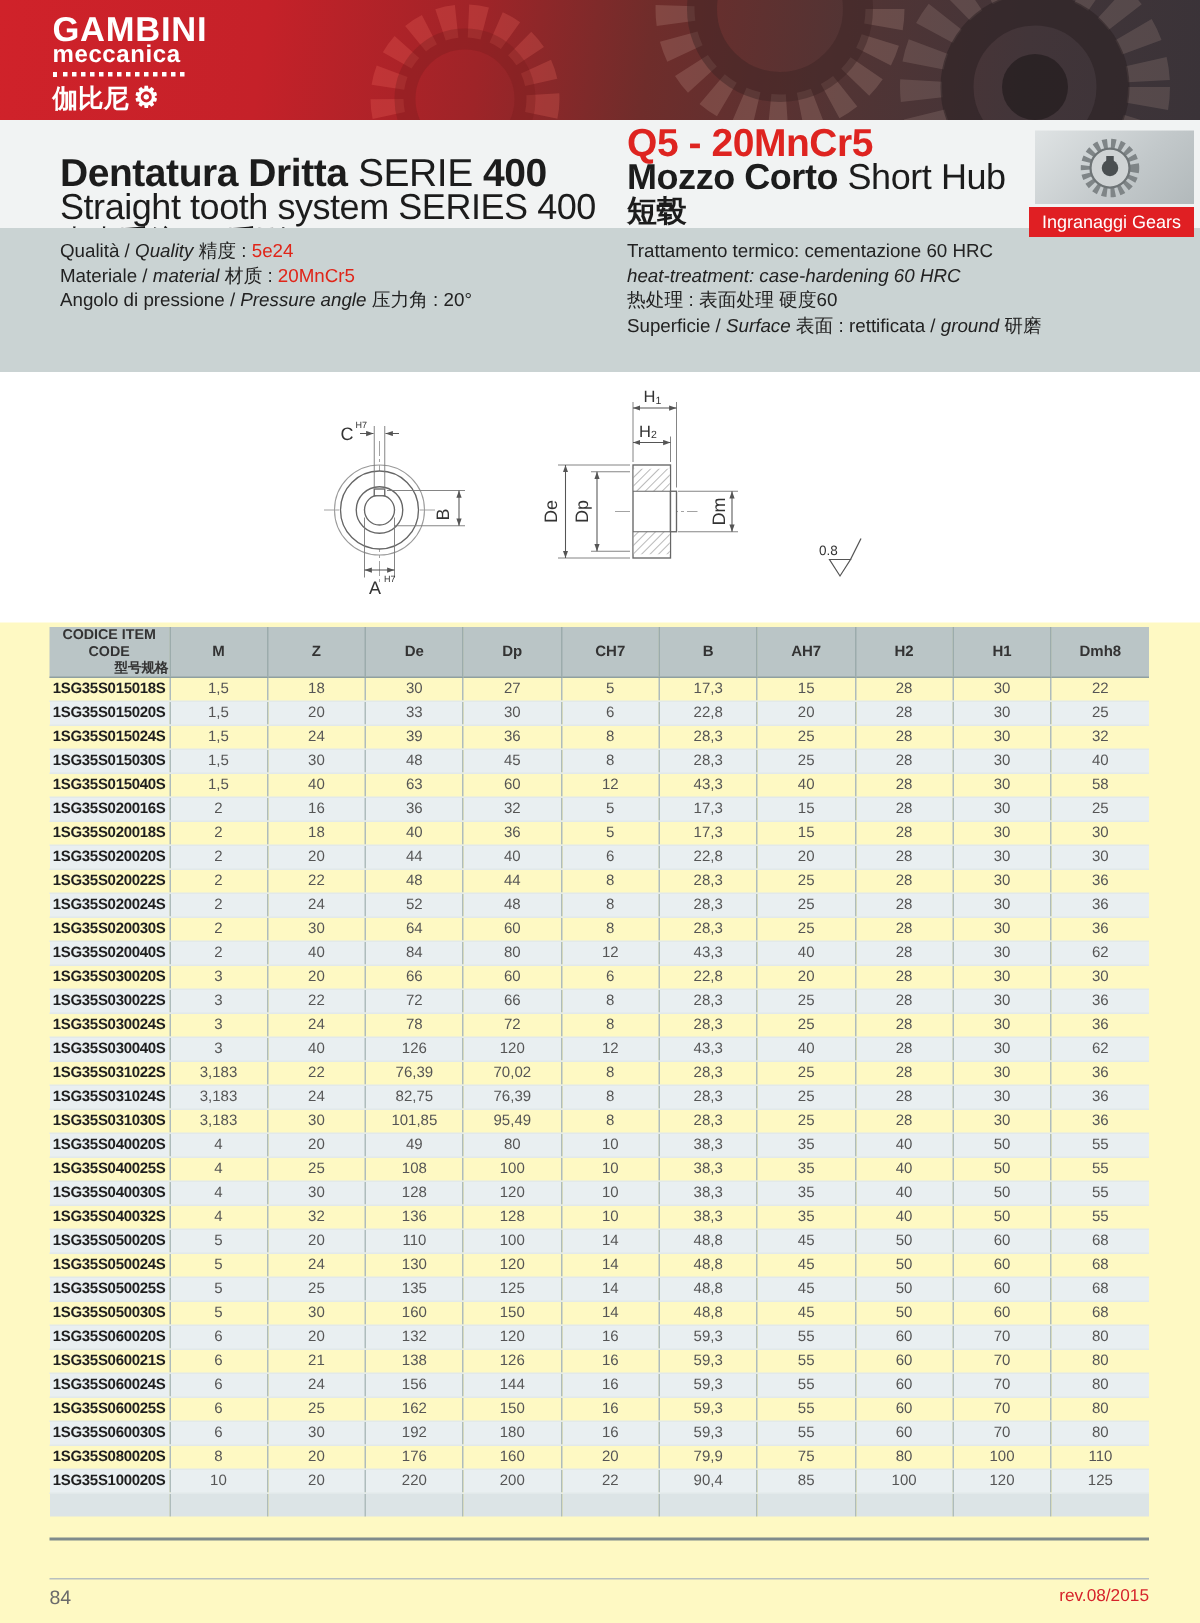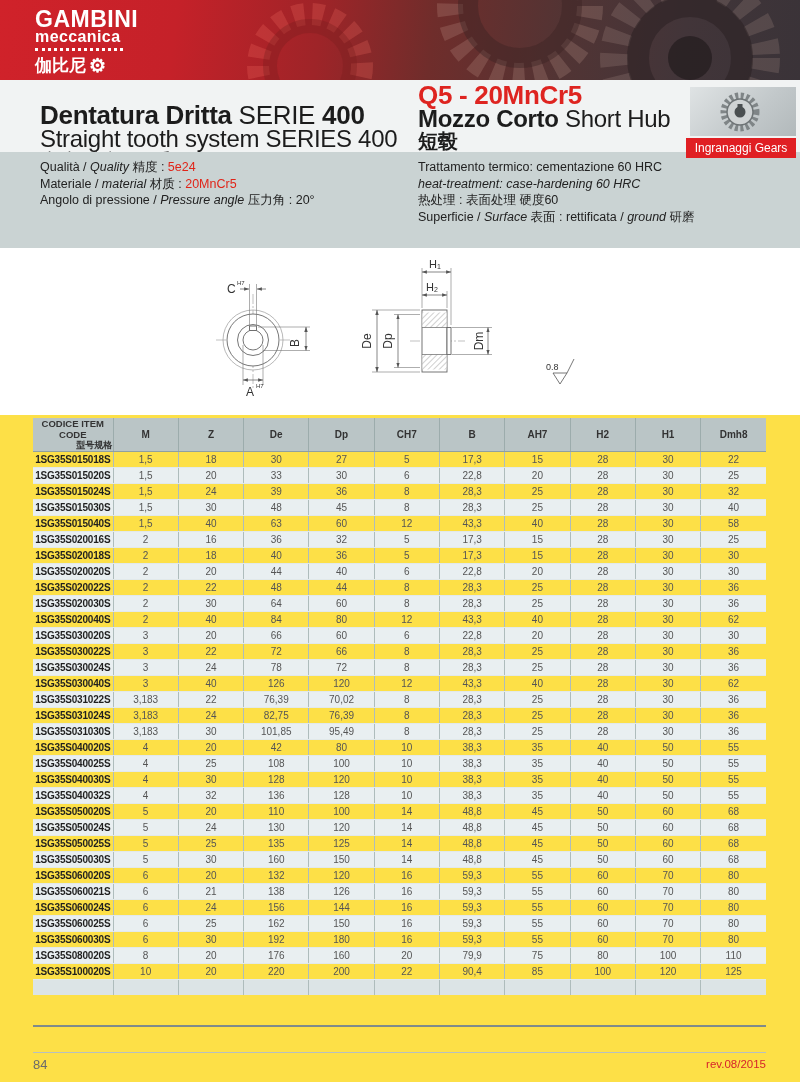--- a/index.html
+++ b/index.html
@@ -1,17 +1,17 @@
 <!DOCTYPE html>
 <html><head>
 <meta charset="utf-8">
 <style>
   * { margin:0; padding:0; box-sizing:border-box; }
   body { background:#888; font-family:"Liberation Sans", sans-serif; }
-  .page { position:relative; width:800px; height:1082px; background:#fde047; overflow:hidden; margin:0 auto; }
+  .page { position:relative; width:800px; height:1082px; background:#fef9c3; overflow:hidden; margin:0 auto; }
 
   
   .banner { position:absolute; left:0; top:0; width:800px; height:80px;
     background:linear-gradient(97deg,#d0222a 0%,#c52129 22%,#9e2428 40%,#6f2d2b 54%,#523434 70%,#423539 85%,#3a3338 100%); }
   .banner svg { position:absolute; left:0; top:0; }
   .logo { position:absolute; left:35px; top:9px; color:#fff; z-index:3; }
   .logo-name { font-size:23px; font-weight:bold; letter-spacing:.5px; line-height:21px; }
   .logo-sub { font-size:16px; font-weight:bold; line-height:14px; letter-spacing:.4px; }
   .logo-dots { width:88px; border-bottom:3px dotted #fff; margin:4px 0 3px 0; }
   .logo-cn { font-size:17px; font-weight:bold; display:flex; align-items:center; gap:3px; }
@@ -362,20 +362,33 @@
             <td>48</td>
             <td>44</td>
             <td>8</td>
             <td>28,3</td>
             <td>25</td>
             <td>28</td>
             <td>30</td>
             <td>36</td>
           </tr>
           <tr>
+            <td class="code">1SG35S020024S</td>
+            <td>2</td>
+            <td>24</td>
+            <td>52</td>
+            <td>48</td>
+            <td>8</td>
+            <td>28,3</td>
+            <td>25</td>
+            <td>28</td>
+            <td>30</td>
+            <td>36</td>
+          </tr>
+          <tr>
             <td class="code">1SG35S020030S</td>
             <td>2</td>
             <td>30</td>
             <td>64</td>
             <td>60</td>
             <td>8</td>
             <td>28,3</td>
             <td>25</td>
             <td>28</td>
             <td>30</td>
@@ -482,21 +495,21 @@
             <td>28,3</td>
             <td>25</td>
             <td>28</td>
             <td>30</td>
             <td>36</td>
           </tr>
           <tr>
             <td class="code">1SG35S040020S</td>
             <td>4</td>
             <td>20</td>
-            <td>42</td>
+            <td>49</td>
             <td>80</td>
             <td>10</td>
             <td>38,3</td>
             <td>35</td>
             <td>40</td>
             <td>50</td>
             <td>55</td>
           </tr>
           <tr>
             <td class="code">1SG35S040025S</td>

